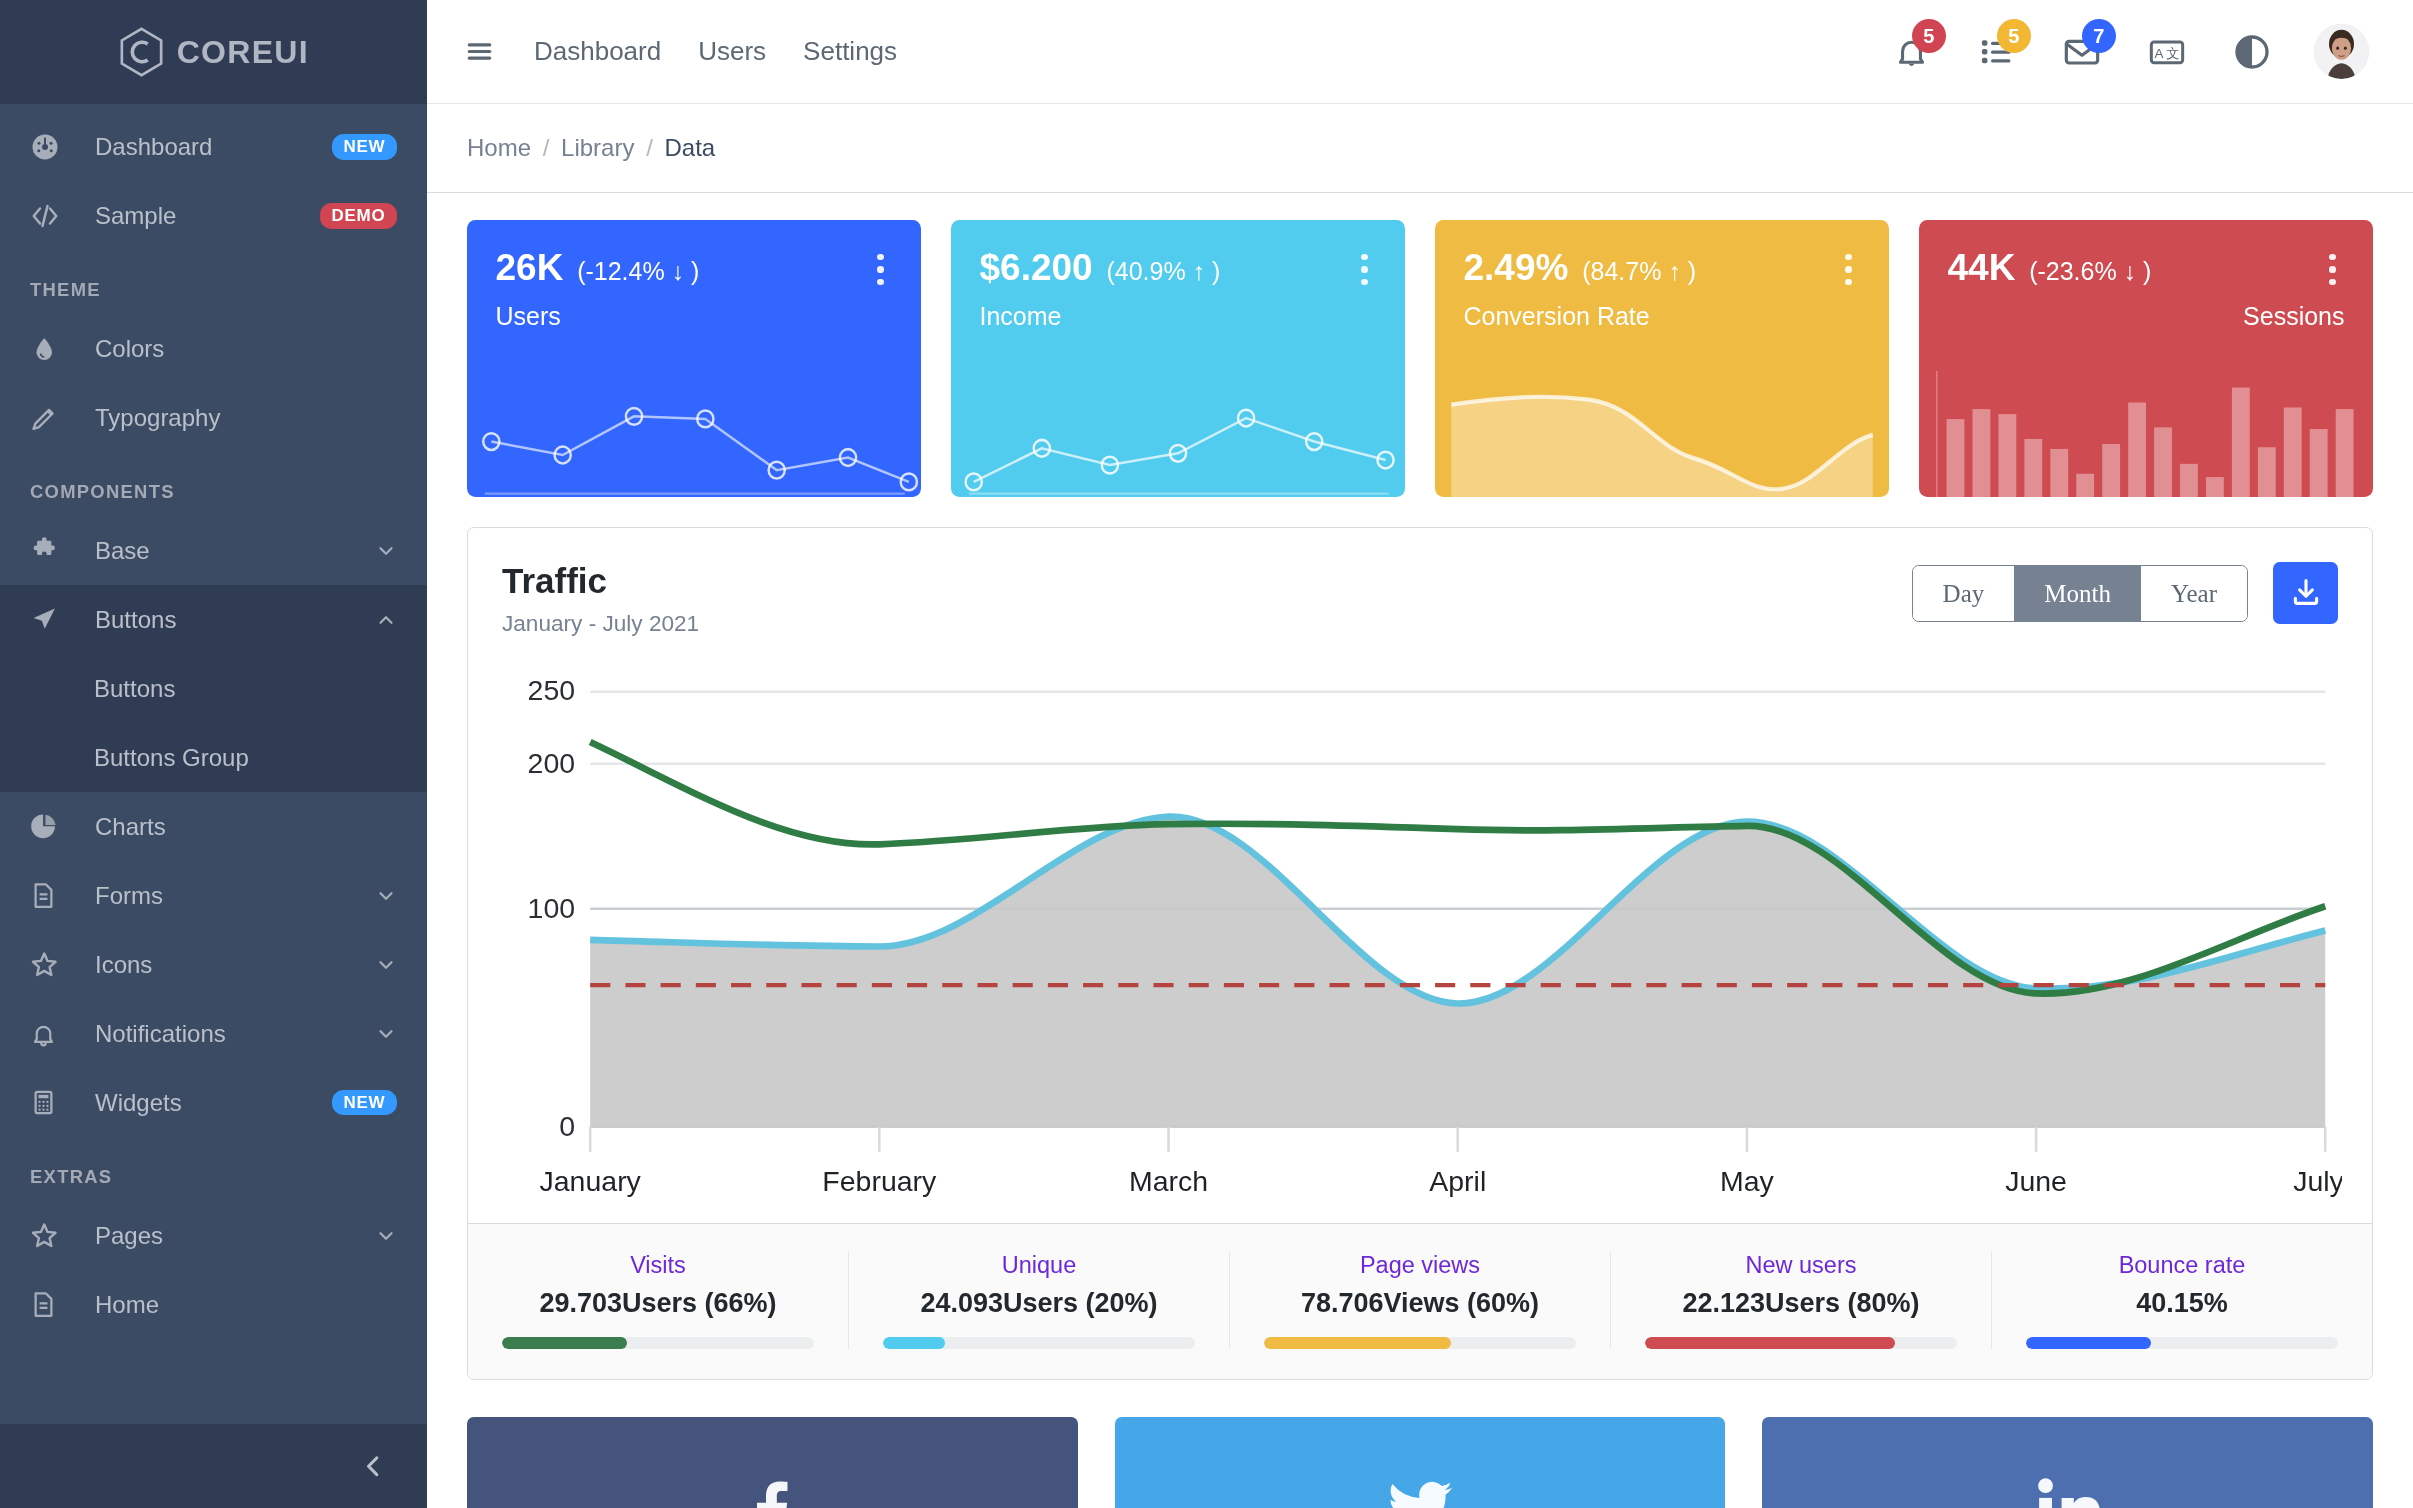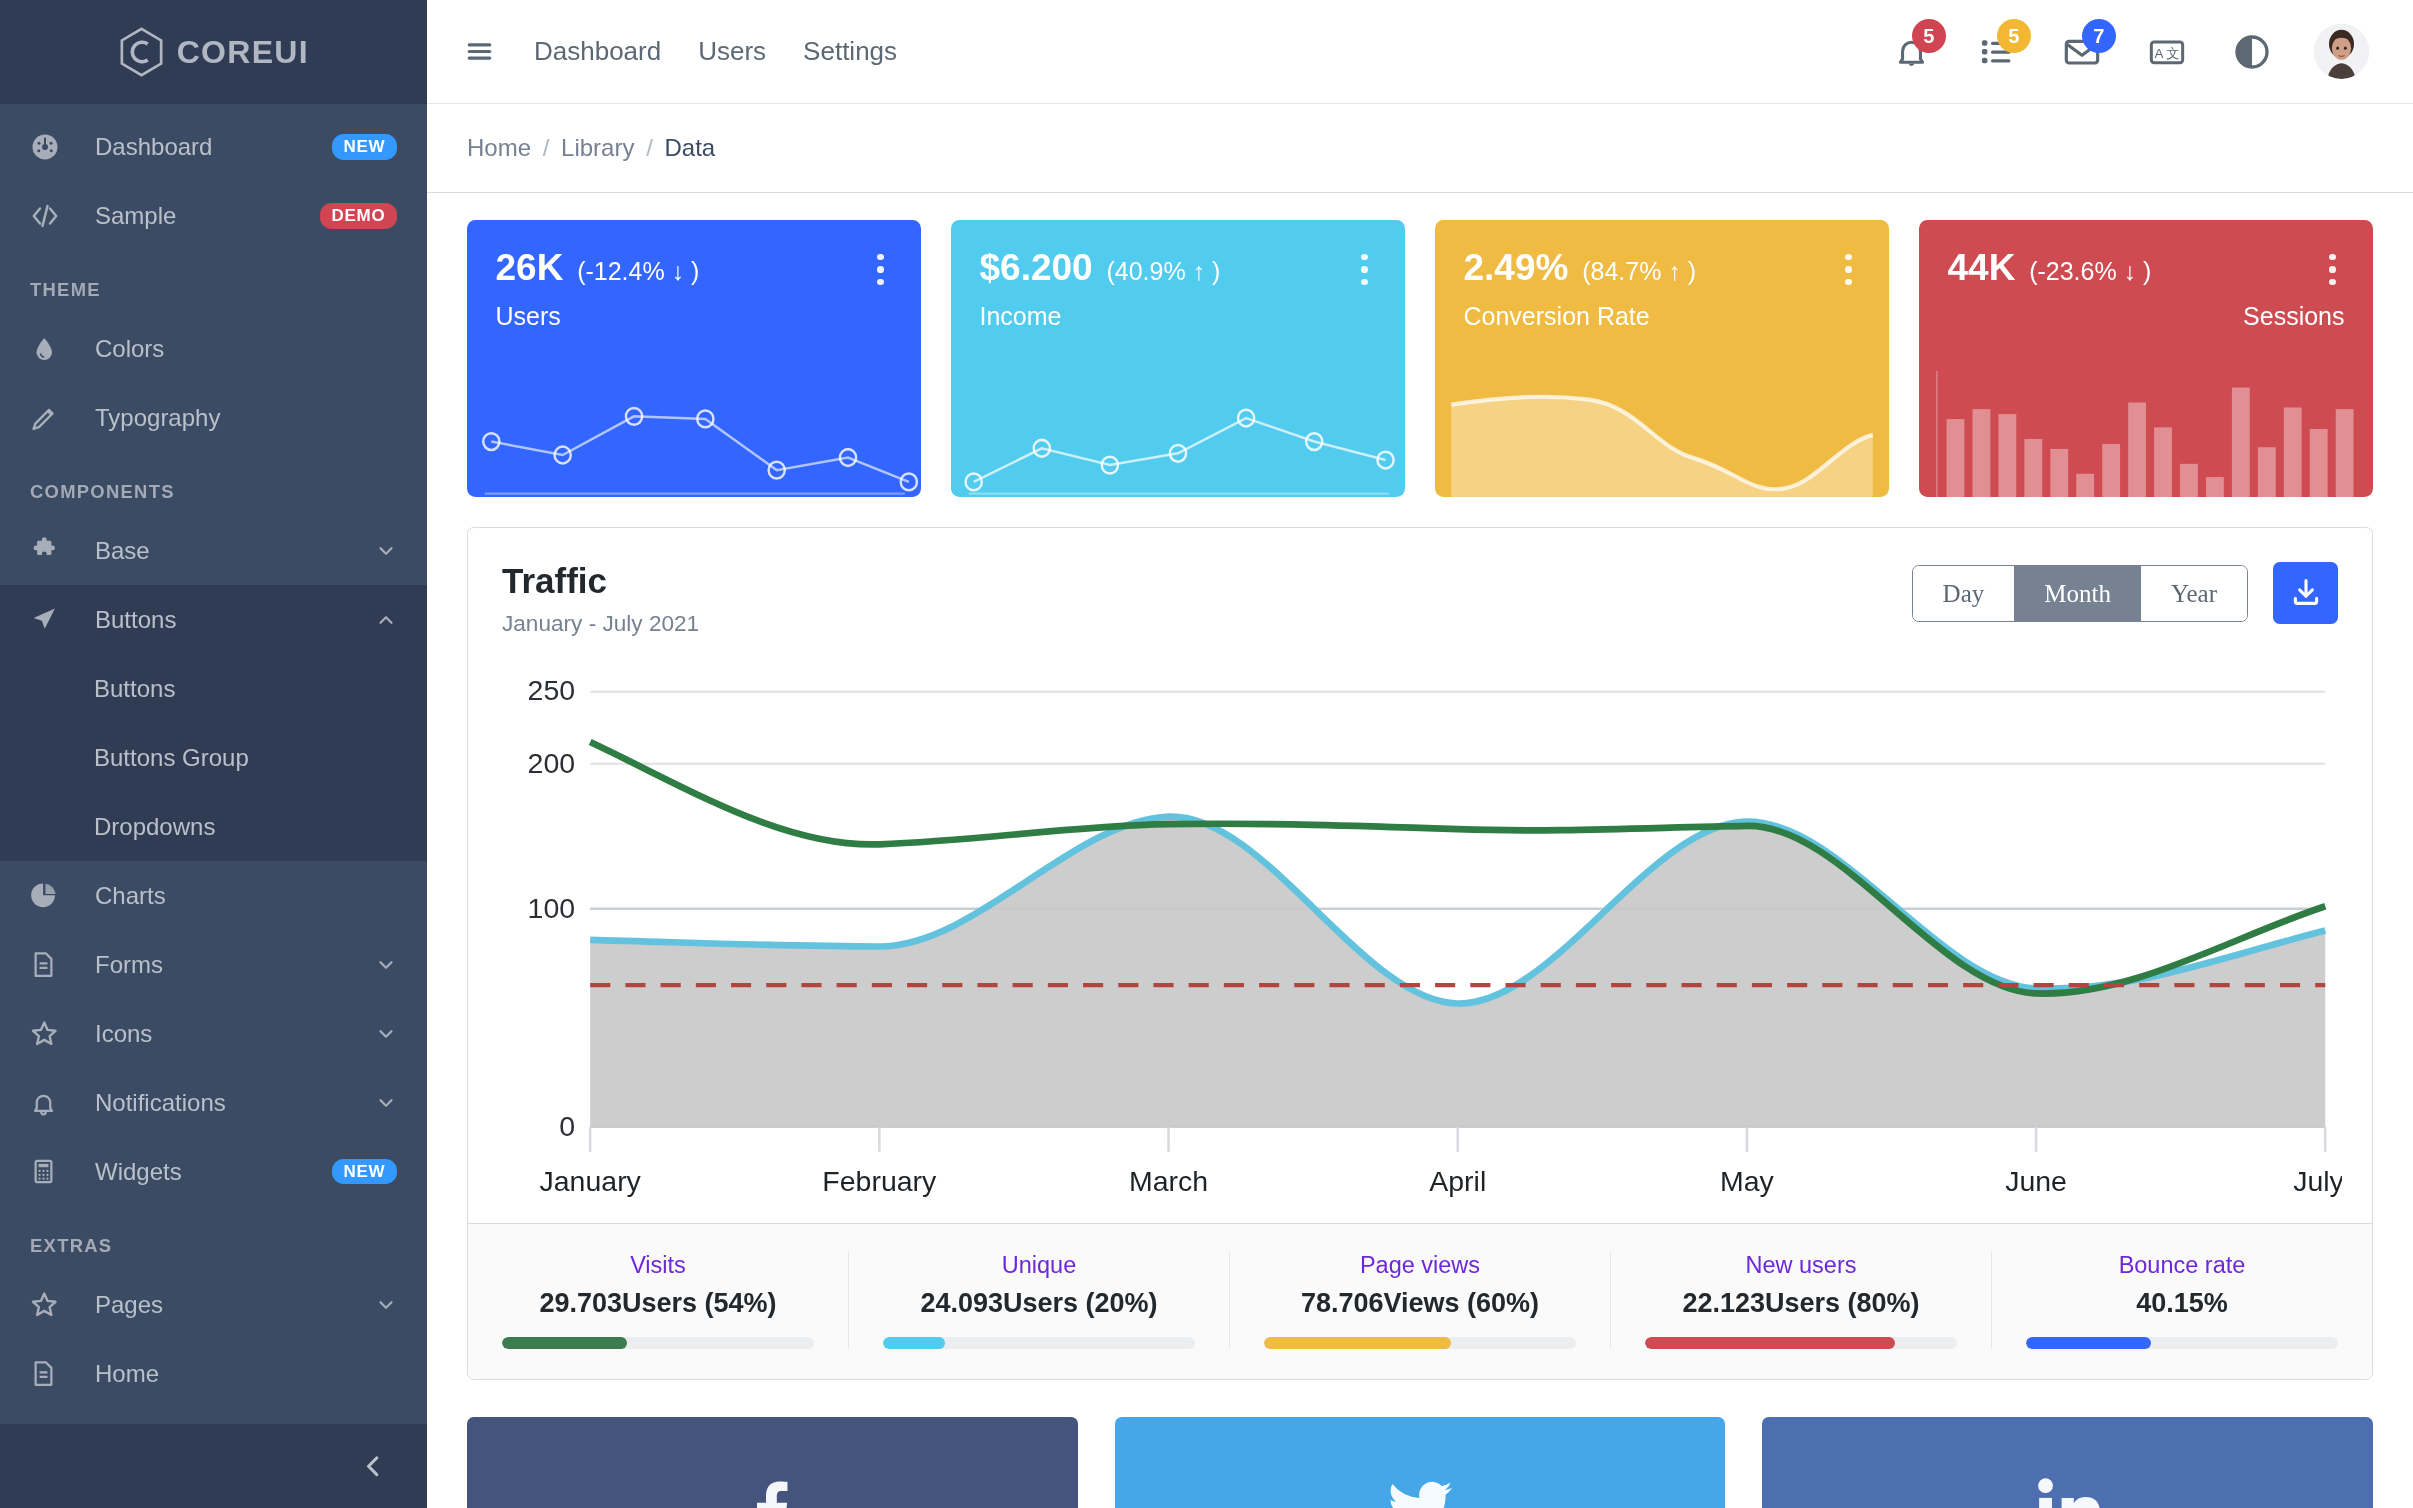--- a/index.html
+++ b/index.html
@@ -276,23 +276,20 @@
             <polyline points="6 15 12 9 18 15"></polyline>
           </svg>
         </span>
       </div>
 
       <div class="nav-item active-group nav-sub">
         <span class="nav-label">Buttons</span>
       </div>
       <div class="nav-item active-group nav-sub">
         <span class="nav-label">Buttons Group</span>
-      </div>
-      <div class="nav-item active-group nav-sub">
-        <span class="nav-label">Dropdowns</span>
       </div>
 
       <div class="nav-item">
         <span class="nav-ic">
           <svg width="28.5" height="28.5" viewBox="0 0 24 24" fill="#a7aeb9">
             <path d="M11 2 a10 10 0 1 0 10 10 h-10 Z"></path>
             <path d="M13 2.4 a10 10 0 0 1 8.6 8.6 H13 Z" opacity=".85"></path>
           </svg>
         </span>
         <span class="nav-label">Charts</span>
@@ -682,21 +679,21 @@
             <text x="1145" y="622" text-anchor="middle" font-size="34" fill="#1f2326" font-family="Liberation Sans, sans-serif">April</text>
             <text x="1490" y="622" text-anchor="middle" font-size="34" fill="#1f2326" font-family="Liberation Sans, sans-serif">May</text>
             <text x="1835" y="622" text-anchor="middle" font-size="34" fill="#1f2326" font-family="Liberation Sans, sans-serif">June</text>
             <text x="2172" y="622" text-anchor="middle" font-size="34" fill="#1f2326" font-family="Liberation Sans, sans-serif">July</text>
           </svg>
         </div>
 
         <div class="traffic-foot">
           <div class="foot-col">
             <div class="foot-label">Visits</div>
-            <div class="foot-value">29.703Users (54%)</div>
+            <div class="foot-value">29.703Users (66%)</div>
             <div class="foot-bar">
                 <i style="width:40%;background:#3b7d4f"></i>
               </div>
           </div>
           <div class="foot-col">
             <div class="foot-label">Unique</div>
             <div class="foot-value">24.093Users (20%)</div>
             <div class="foot-bar">
                 <i style="width:20%;background:#51cbee"></i>
               </div>

